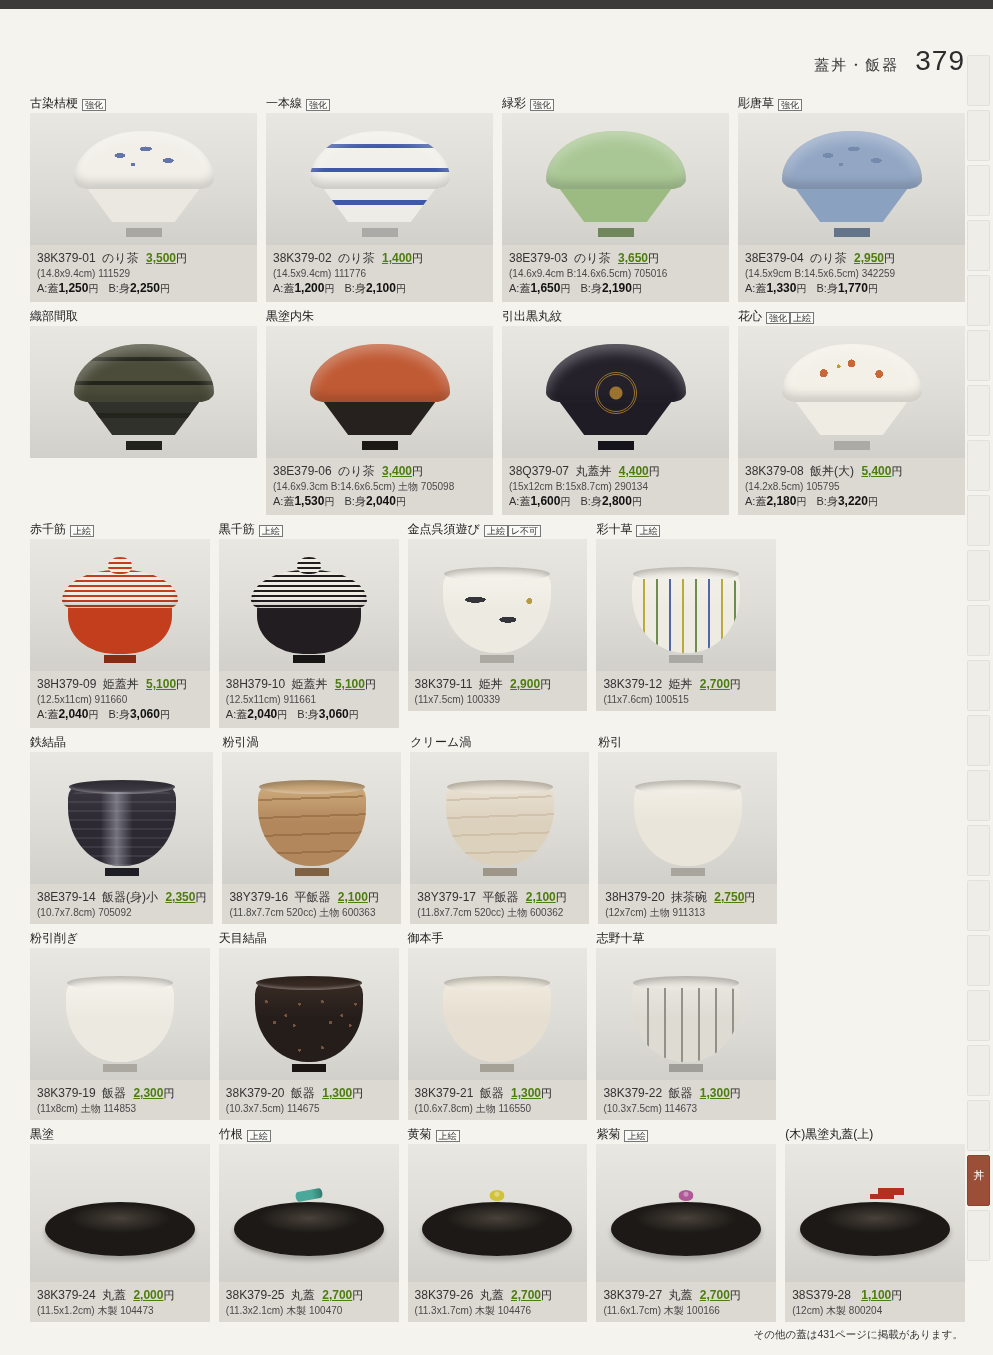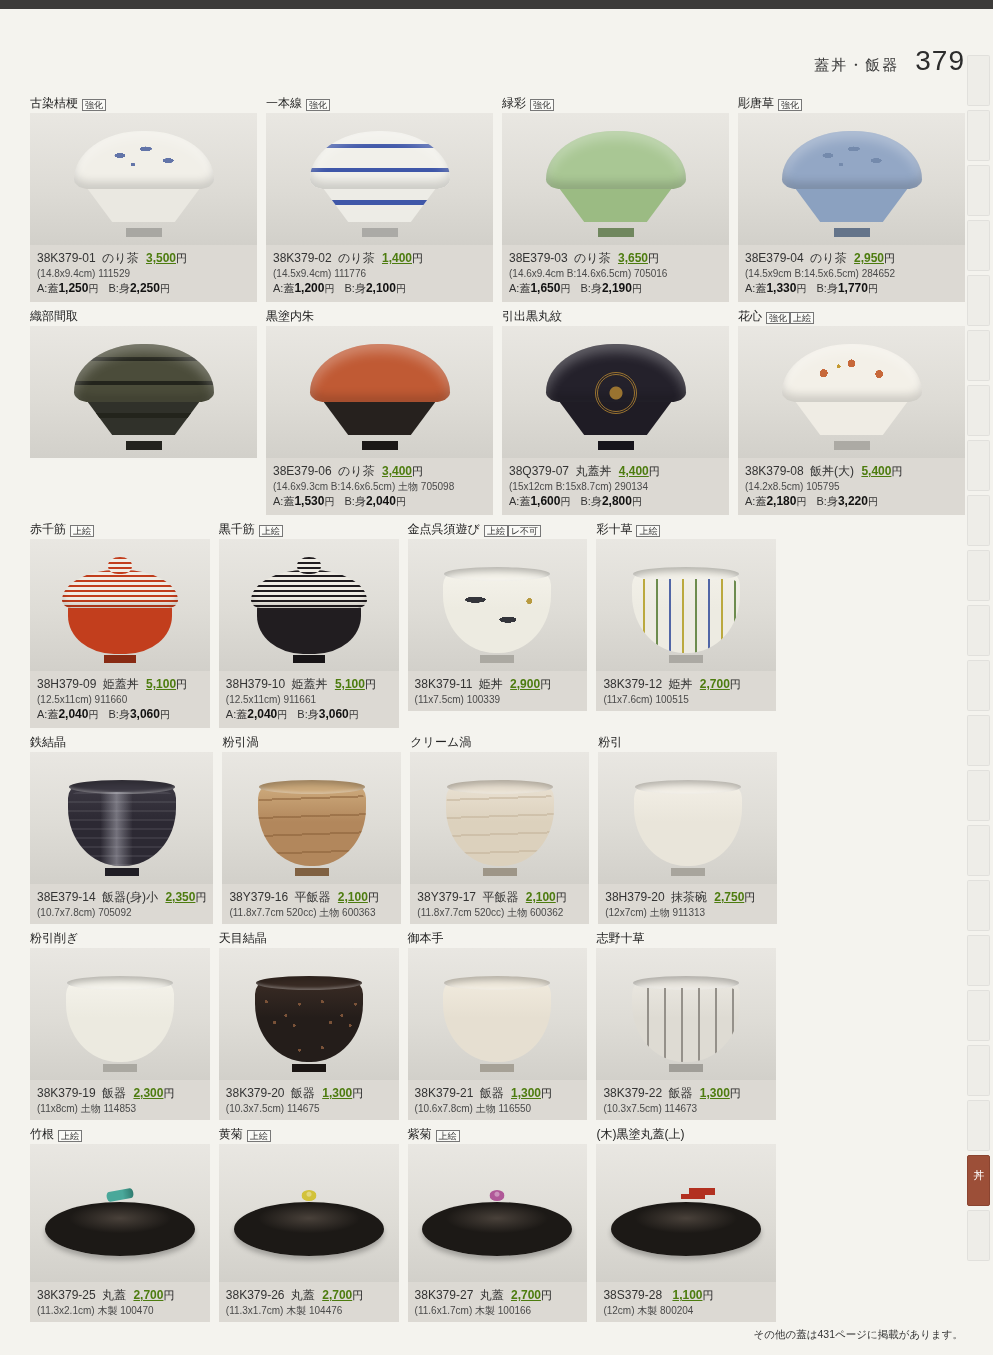--- a/index.html
+++ b/index.html
@@ -260,21 +260,21 @@
               </div>
         <div class="foot"></div>
       </div>
     </div>
     <div class="info">
       <div class="l1">
         <span class="code">38E379-04</span>
         <span class="ptype">のり茶</span>
         <span class="price">2,950</span><span class="yen">円</span>
       </div>
-      <div class="l2">(14.5x9cm B:14.5x6.5cm) 284652</div>
+      <div class="l2">(14.5x9cm B:14.5x6.5cm) 342259</div>
       <div class="l3">
         <span>A:蓋</span><b>1,330</b><span class="y2">円</span>
         <span class="bsep">B:身</span><b>1,770</b><span class="y2">円</span>
       </div>
     </div>
   </div>
       </div>
       <div class="prow cols4">
         <div class="cell">
     <div class="cell-head">
@@ -687,20 +687,44 @@
         <span class="price">1,300</span><span class="yen">円</span>
       </div>
       <div class="l2">(10.3x7.5cm) 114673</div>
 
     </div>
   </div>
       </div>
       <div class="prow cols5 lastrow">
         <div class="cell">
     <div class="cell-head">
+      <span class="pname">黒塗</span>
+      <span class="badges"></span>
+    </div>
+    <div class="photo">
+      <div class="art shape-disc" style="--c1: #3a3530; --c2: #1c1916;">
+
+        <div class="body">
+                <div class="fx"></div>
+              </div>
+
+      </div>
+    </div>
+    <div class="info">
+      <div class="l1">
+        <span class="code">38K379-24</span>
+        <span class="ptype">丸蓋</span>
+        <span class="price">2,000</span><span class="yen">円</span>
+      </div>
+      <div class="l2">(11.5x1.2cm) 木製 104473</div>
+
+    </div>
+  </div>
+        <div class="cell">
+    <div class="cell-head">
       <span class="pname">竹根</span>
       <span class="badges"><span class="badge">上絵</span></span>
     </div>
     <div class="photo">
       <div class="art shape-disc deco-knobbar" style="--c1: #3a3530; --c2: #1c1916; --c3: #4aa89a;">
         <div class="knob"></div>
 
         <div class="body">
                 <div class="fx"></div>
               </div>

